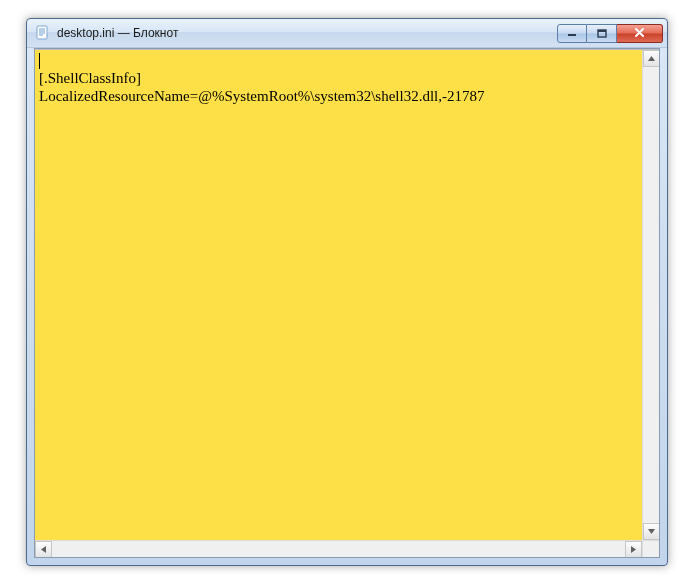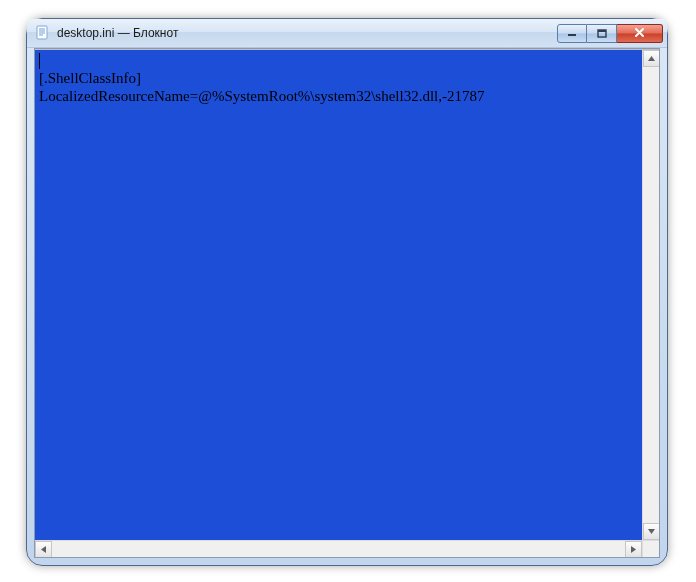--- a/index.html
+++ b/index.html
@@ -12,21 +12,21 @@
     font-size: 12px;
     overflow: hidden;
   }
   .window {
     position: absolute;
     left: 26px;
     top: 18px;
     width: 642px;
     height: 548px;
     border: 1px solid #4b6a8e;
-    border-radius: 16px;
+    border-radius: 4px;
     background: linear-gradient(to bottom, #dbe7f6 0%, #cdddef 50%, #c2d5ec 100%);
     box-shadow: 0 0 10px rgba(0,0,0,0.35);
     box-sizing: border-box;
   }
   .titlebar {
     height: 28px;
     display: flex;
     align-items: center;
     padding: 0 4px 0 8px;
     border-top-left-radius: 5px;
@@ -108,21 +108,21 @@
     display: flex;
     align-items: center;
     padding: 0 8px;
     color: #1a1a1a;
     font-size: 12px;
     cursor: default;
   }
   .editor-wrap {
     position: relative;
     flex: 1;
-    background: #1d4ed8;
+    background: #fde047;
     border-top: 1px solid #bfbfbf;
     overflow: hidden;
   }
   .editor {
     position: absolute;
     left: 0;
     top: 0;
     right: 17px;
     bottom: 17px;
     padding: 3px 4px;

